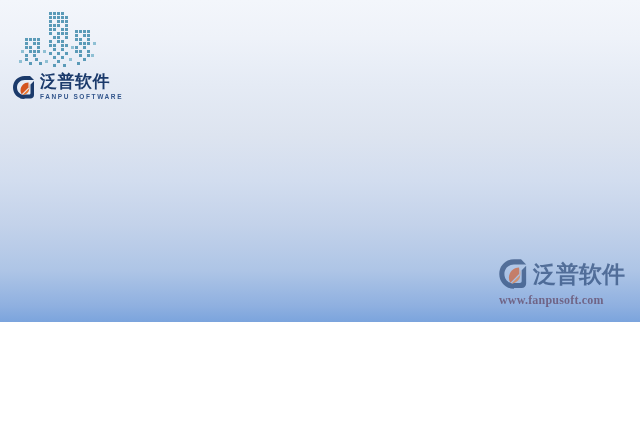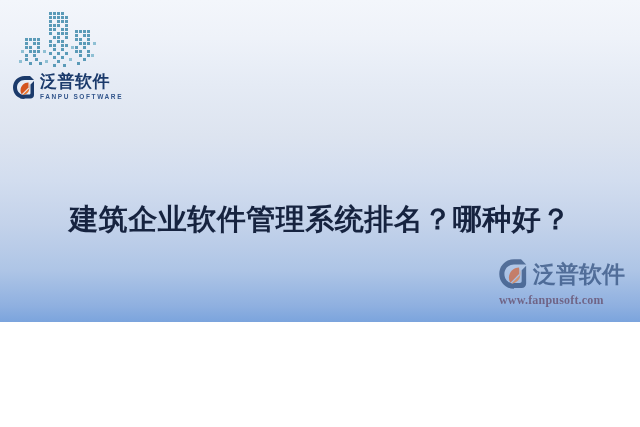--- a/index.html
+++ b/index.html
@@ -264,21 +264,20 @@
         <path d="M33 15 C24 15 17 22 17 31 C17 34 18 36.5 19.5 38.5 L33 25 Z" fill="#d4541e"></path>
         <path d="M34 16 C34 16 36 24 34 31 C32 37 25 40 21 40 L34 27 Z" fill="#e8762e"></path>
       </svg>
       <span id="logo-words">
         <span id="logo-cn">泛普软件</span>
         <span id="logo-en">FANPU SOFTWARE</span>
       </span>
     </div>
   </div>
 
-  <div id="headline">建筑企业软件管理系统排名？哪种好？</div>
 
   <div id="watermark">
     <div id="wm-lockup">
       <svg id="wm-mark" viewBox="0 0 50 50" aria-hidden="true">
         <path d="M25 2 C12 2 2 12 2 25 C2 38 12 48 25 48 L25 40 C16.5 40 10 33.5 10 25 C10 16.5 16.5 10 25 10 L44 10 L36 2 Z" fill="#1b3a6b"></path>
         <path d="M44 12 L44 40 C44 44 41 47 37 47 L16 47 L24 39 L34 39 C36 39 37 38 37 36 L37 19 Z" fill="#1b3a6b"></path>
         <path d="M33 15 C24 15 17 22 17 31 C17 34 18 36.5 19.5 38.5 L33 25 Z" fill="#d4541e"></path>
         <path d="M34 16 C34 16 36 24 34 31 C32 37 25 40 21 40 L34 27 Z" fill="#e8762e"></path>
       </svg>
       <span id="wm-cn">泛普软件</span>

